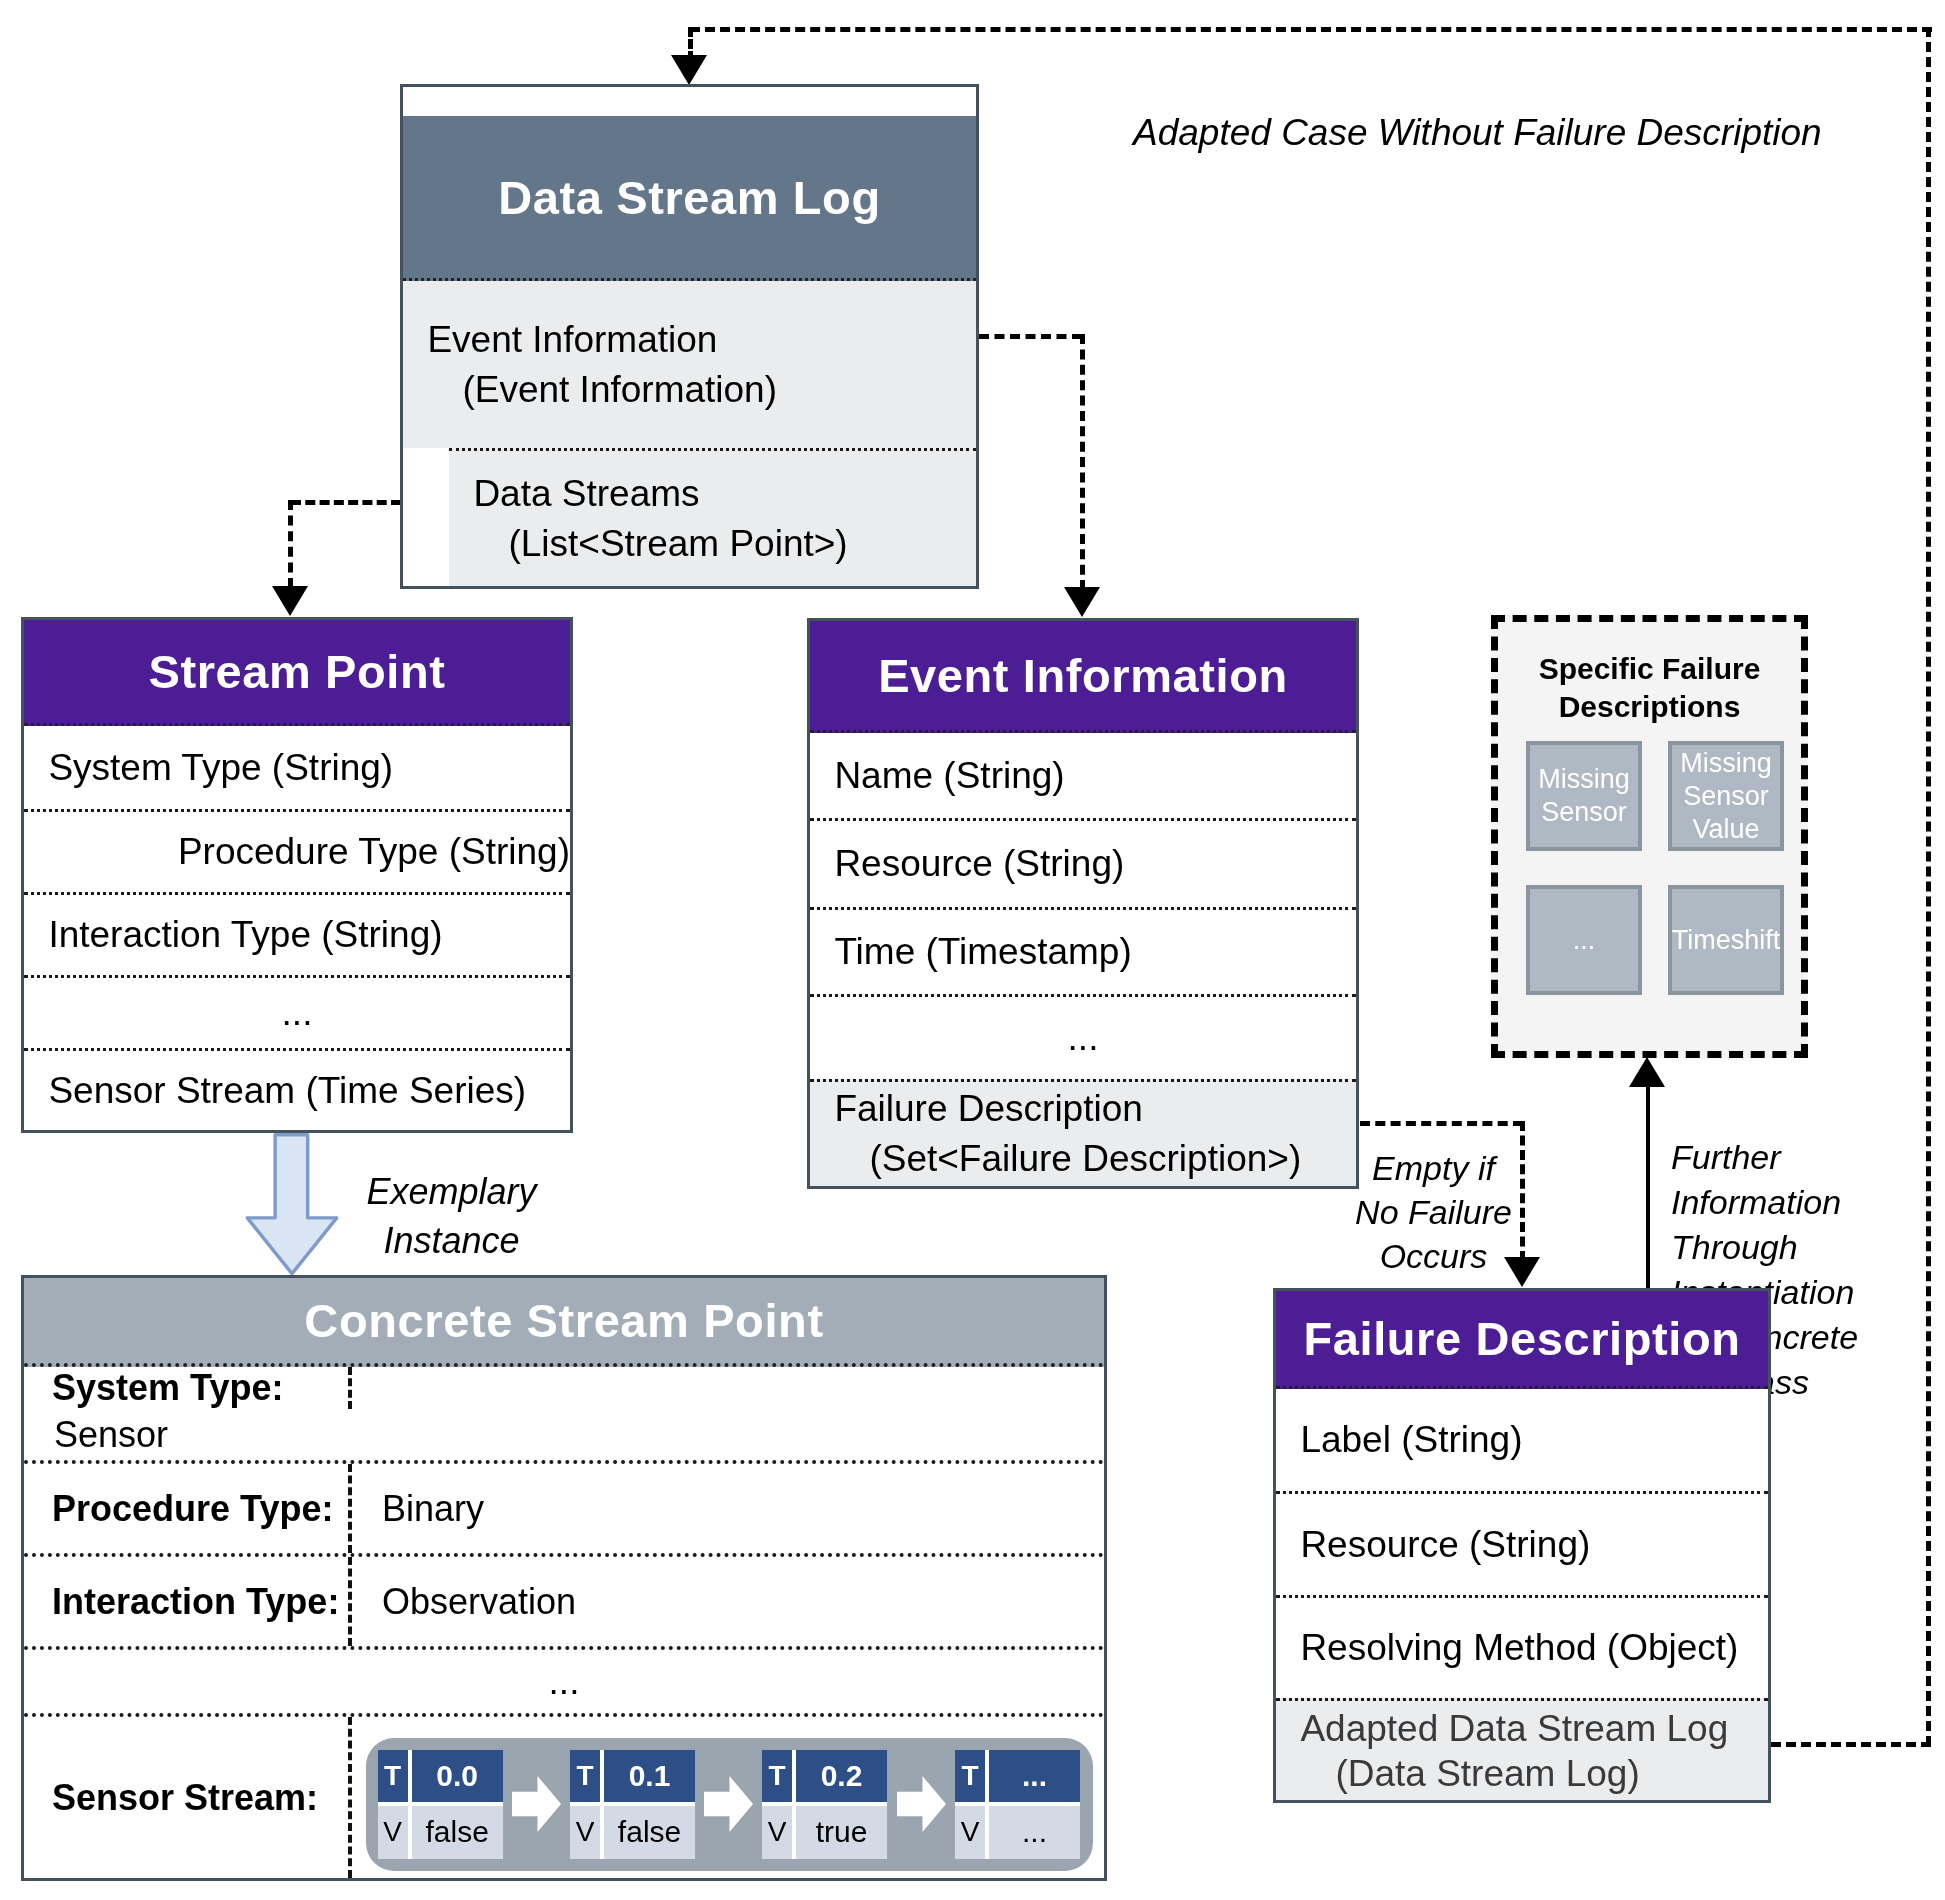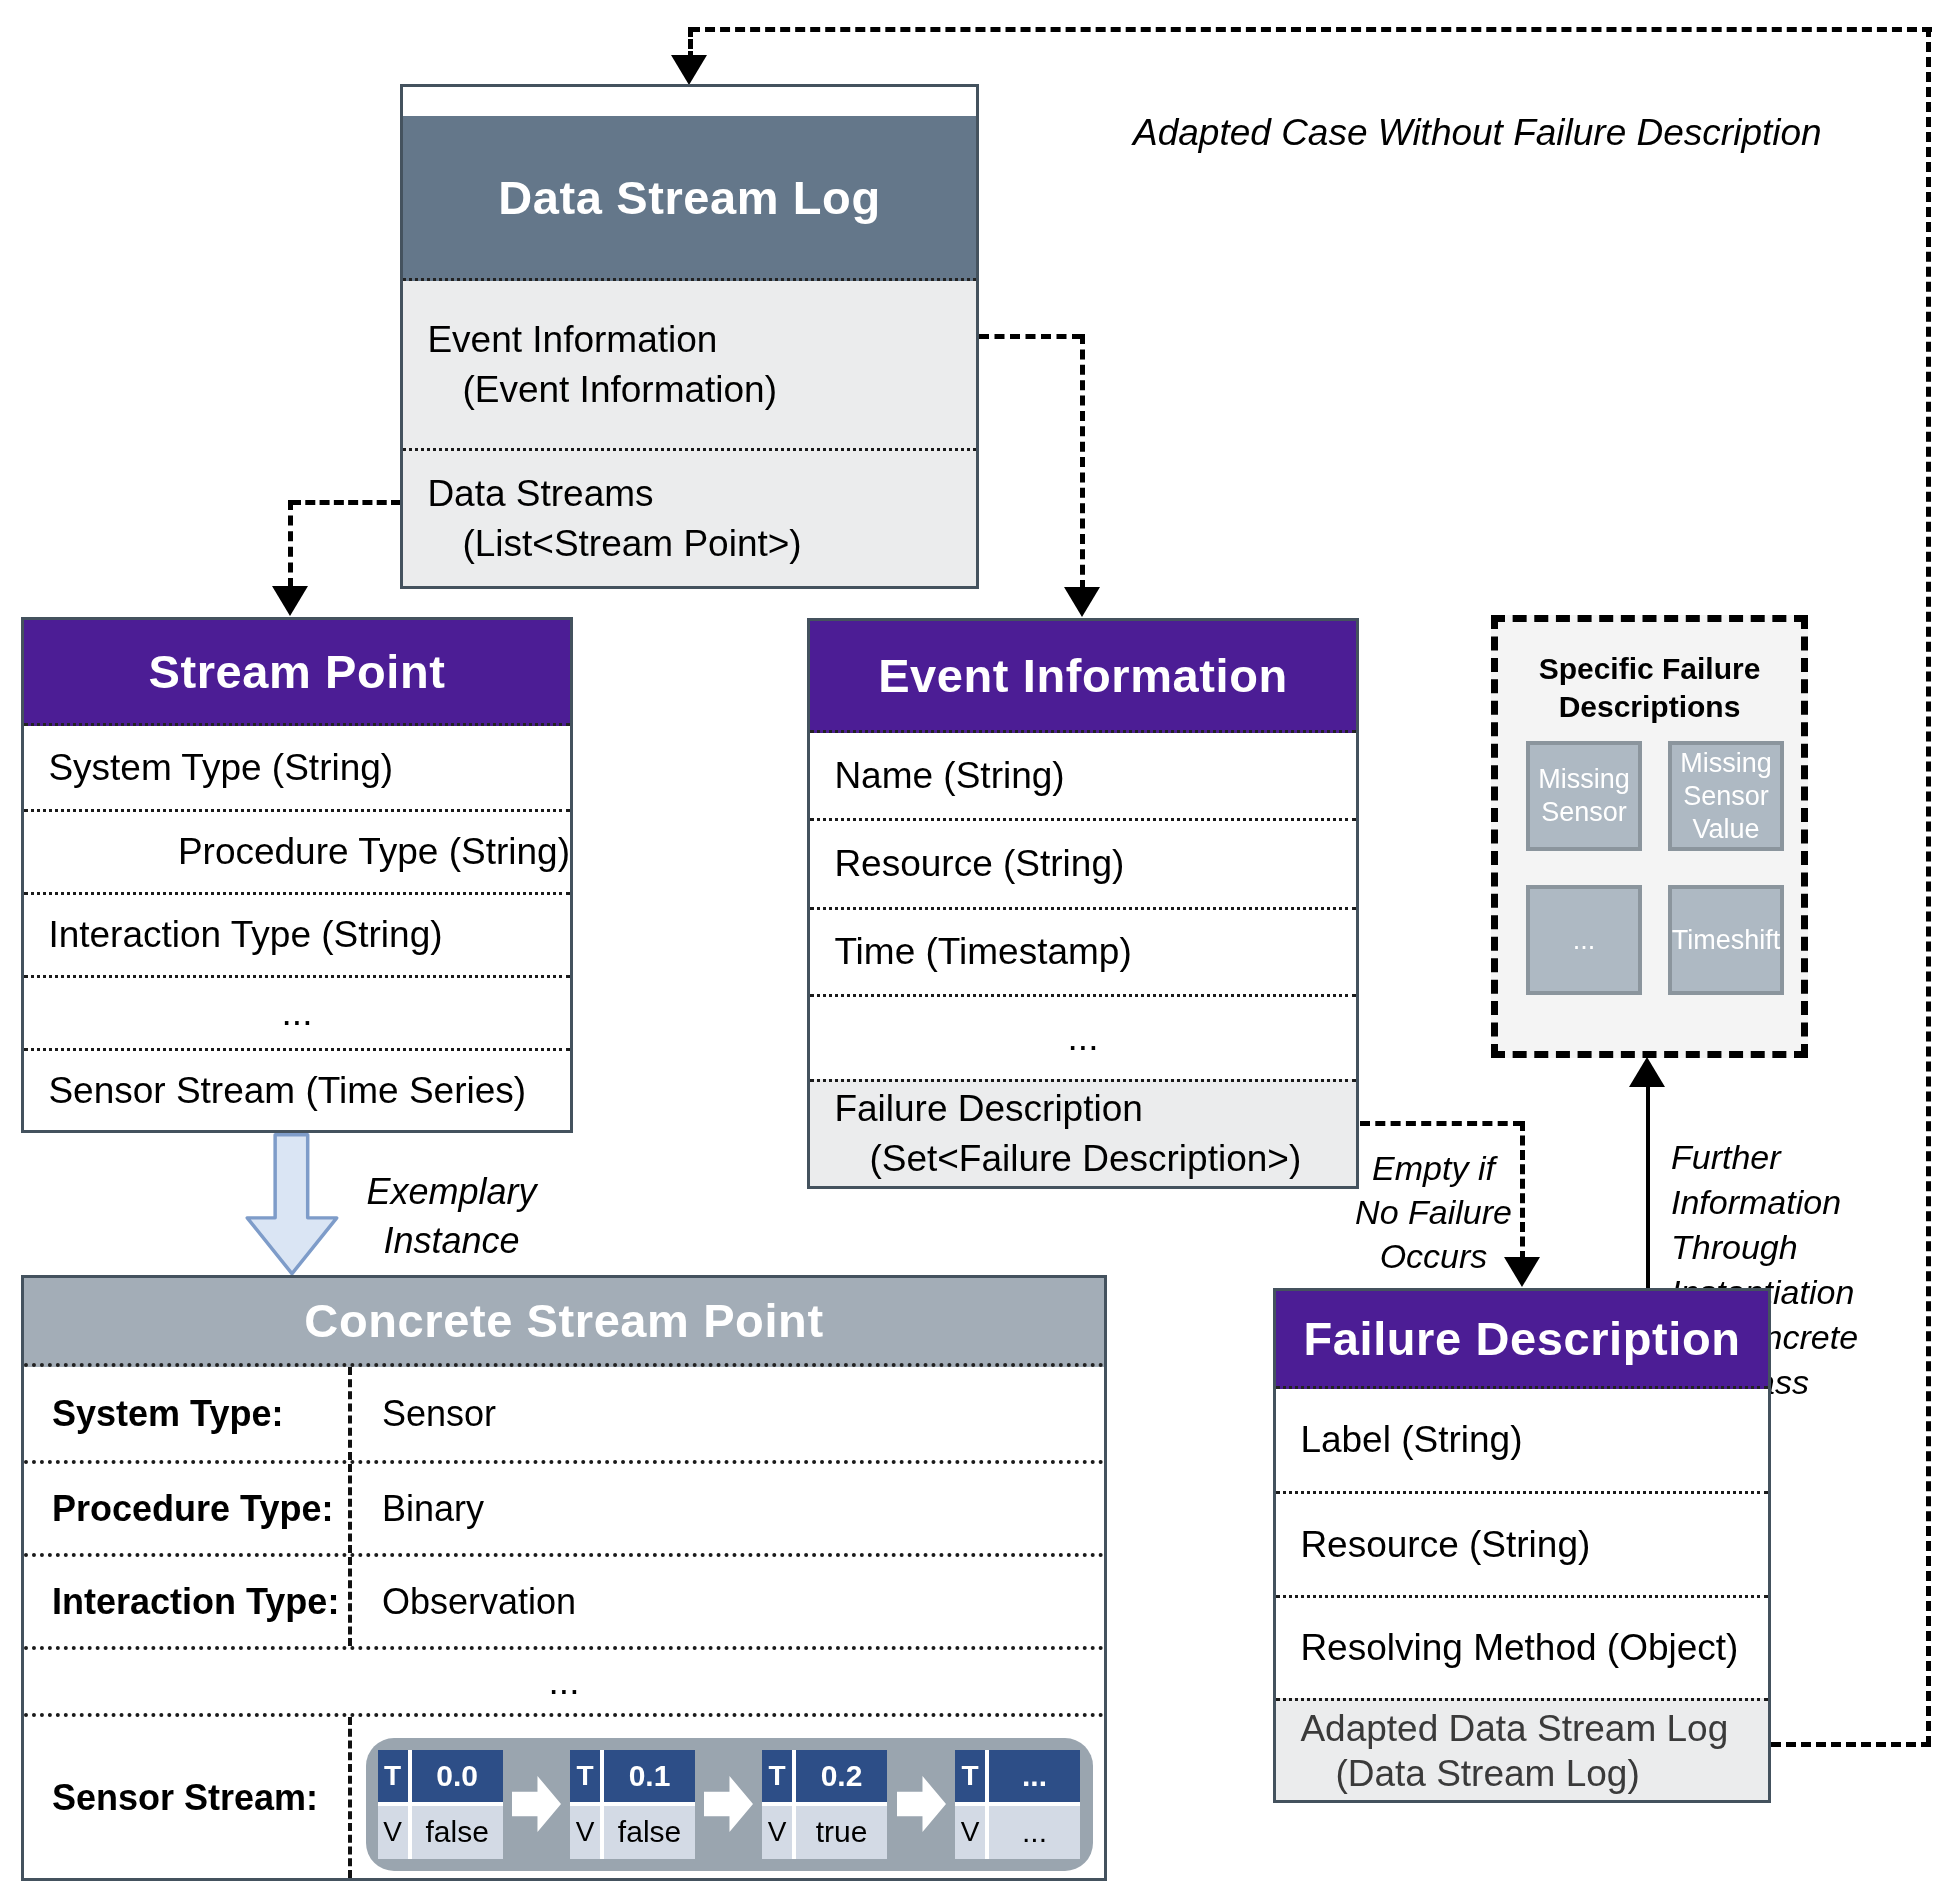--- a/index.html
+++ b/index.html
@@ -99,21 +99,21 @@
   <svg class="bluearrow" width="98" height="143" viewBox="0 0 168 246">
     <polygon points="55,3 111,3 111,146 161,146 84,242 7,146 55,146" fill="#DAE5F4" stroke="#7E9CC9" stroke-width="6" stroke-linejoin="round"></polygon>
   </svg>
 
   <div class="uml-box" id="dsl" style="left:400px; top:84px; width:579px; height:505px;">
     <div class="uml-header hdr-dark" style="height:165px;margin-top:29px;">Data Stream Log</div>
     <div class="uml-row first grayrow" style="height:167px;">
       <div>Event Information</div>
       <div class="indent">(Event Information)</div>
     </div>
-    <div class="uml-row grayrow" style="flex:1;">
+    <div class="uml-row grayrow" style="flex:1;margin-left:46px;">
       <div>Data Streams</div>
       <div class="indent">(List&lt;Stream Point&gt;)</div>
     </div>
   </div>
 
   <div class="uml-box" id="sp" style="left:21px; top:617px; width:552px; height:516px;">
     <div class="uml-header hdr-mid" style="height:106px;">Stream Point</div>
     <div class="uml-row first" style="height:83px;">System Type (String)</div>
     <div class="uml-row" style="height:83px;text-align:right;">Procedure Type (String)</div>
     <div class="uml-row" style="height:83px;">Interaction Type (String)</div>
@@ -148,21 +148,21 @@
     <div class="uml-row" style="height:104px;">Resource (String)</div>
     <div class="uml-row" style="height:103px;">Resolving Method (Object)</div>
     <div class="uml-row grayrow darktext" style="flex:1; line-height:45px;">
       <div>Adapted Data Stream Log</div>
       <div class="indent">(Data Stream Log)</div>
     </div>
   </div>
 
   <div class="uml-box" id="csp" style="left:21px; top:1275px; width:1086px; height:606px;">
     <div class="uml-header hdr-light" style="height:89px; border-bottom:4.1px dotted #222;">Concrete Stream Point</div>
-    <div class="inst-row" style="height:93px; border-top:none;">
+    <div class="inst-row" style="height:93px; border-top:none;flex-direction:column;">
       <div class="inst-label">System Type:</div>
       <div class="inst-value">Sensor</div>
     </div>
     <div class="inst-row" style="height:93px;">
       <div class="inst-label">Procedure Type:</div>
       <div class="inst-value">Binary</div>
     </div>
     <div class="inst-row" style="height:93px;">
       <div class="inst-label">Interaction Type:</div>
       <div class="inst-value">Observation</div>

